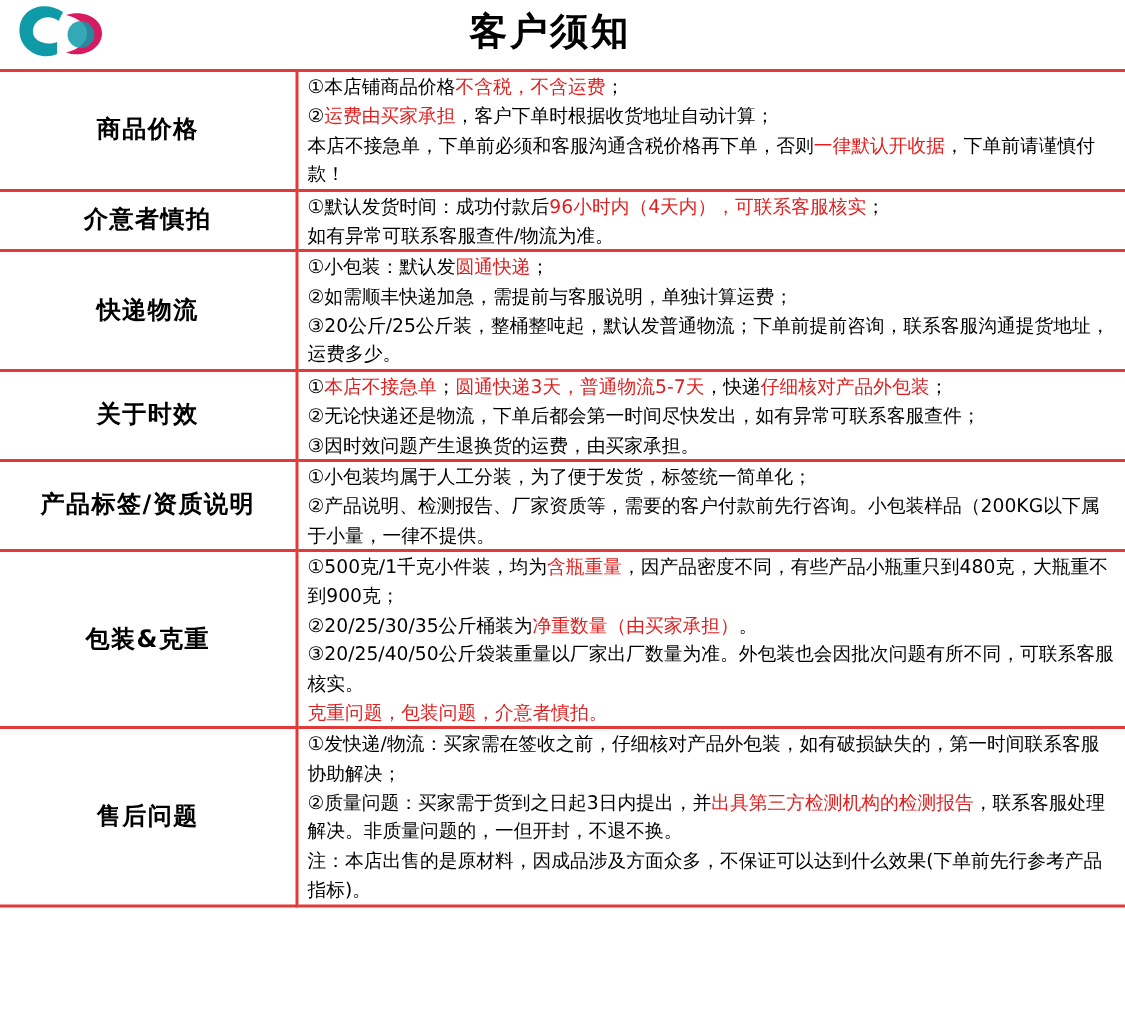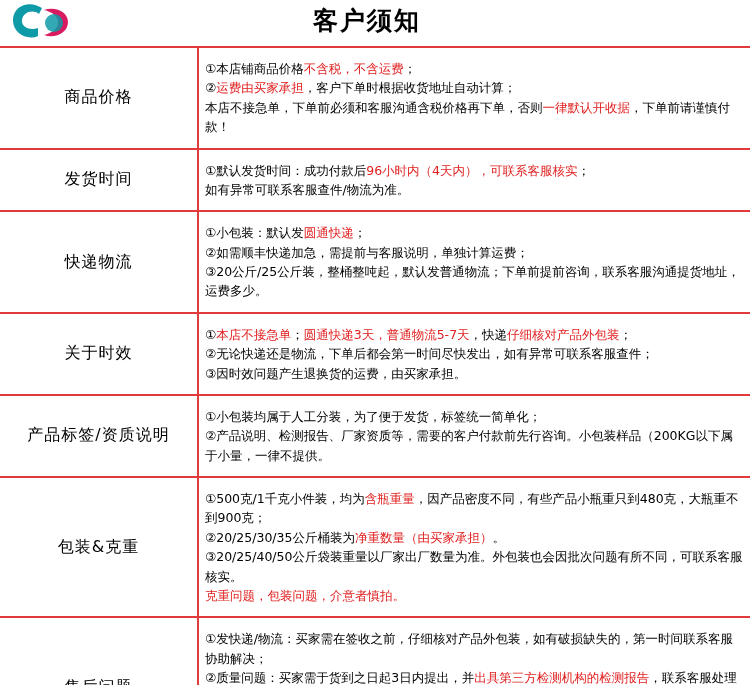--- a/index.html
+++ b/index.html
@@ -46,27 +46,27 @@
   }
   
   table.notice {
     width: 750px;
     border-collapse: collapse;
     table-layout: fixed;
   }
   table.notice td {
     border-bottom: 2px solid #e03a3a;
     vertical-align: middle;
-    padding: 11px 6px;
+    padding: 0 6px;
   }
   td.label {
     width: 185px;
     text-align: center;
     font-size: 16px;
-    font-weight: normal;
+    font-weight: bold;
     letter-spacing: 1px;
     border-right: 2px solid #e03a3a;
     font-family: "DejaVu Sans", "Liberation Sans", sans-serif;
   }
   td.content {
     font-size: 12.5px;
     line-height: 1.55;
     text-align: left;
     font-family: "DejaVu Sans", "Liberation Sans", sans-serif;
   }
@@ -97,21 +97,21 @@
     <tbody>
         <tr>
           <td class="label">商品价格</td>
           <td class="content">
             <p><span>①本店铺商品价格</span><span class="red">不含税，不含运费</span><span>；</span></p>
             <p><span>②</span><span class="red">运费由买家承担</span><span>，客户下单时根据收货地址自动计算；</span></p>
             <p><span>本店不接急单，下单前必须和客服沟通含税价格再下单，否则</span><span class="red">一律默认开收据</span><span>，下单前请谨慎付款！</span></p>
           </td>
         </tr>
         <tr>
-          <td class="label">发货时间</td>
+          <td class="label">介意者慎拍</td>
           <td class="content">
             <p><span>①默认发货时间：成功付款后</span><span class="red">96小时内（4天内），可联系客服核实</span><span>；</span></p>
             <p><span>如有异常可联系客服查件/物流为准。</span></p>
           </td>
         </tr>
         <tr>
           <td class="label">快递物流</td>
           <td class="content">
             <p><span>①小包装：默认发</span><span class="red">圆通快递</span><span>；</span></p>
             <p><span>②如需顺丰快递加急，需提前与客服说明，单独计算运费；</span></p>

